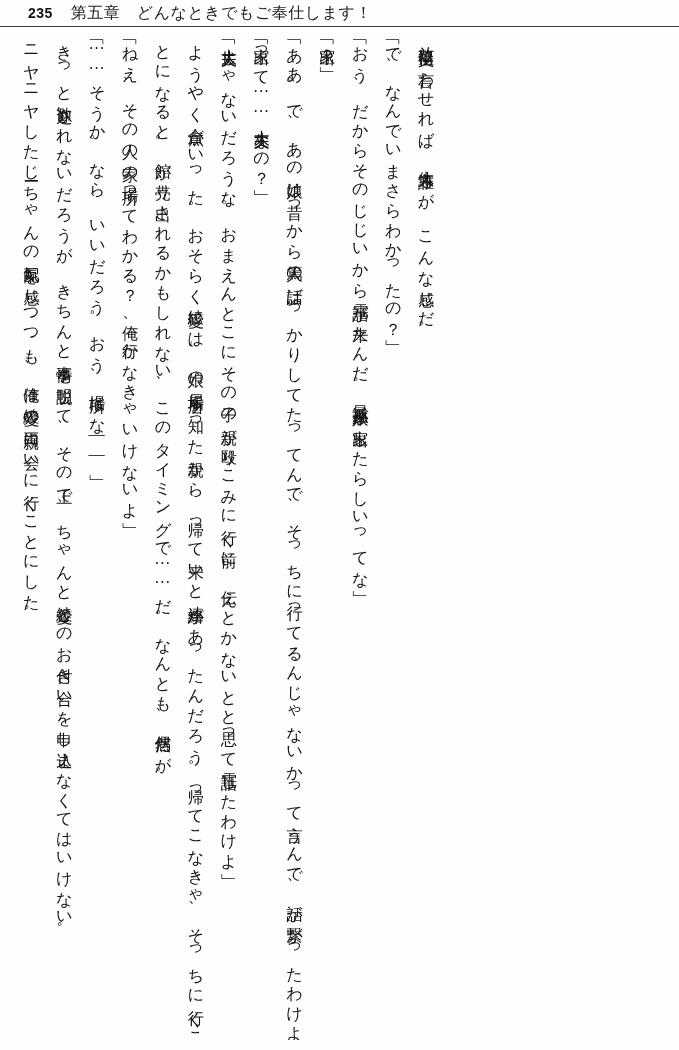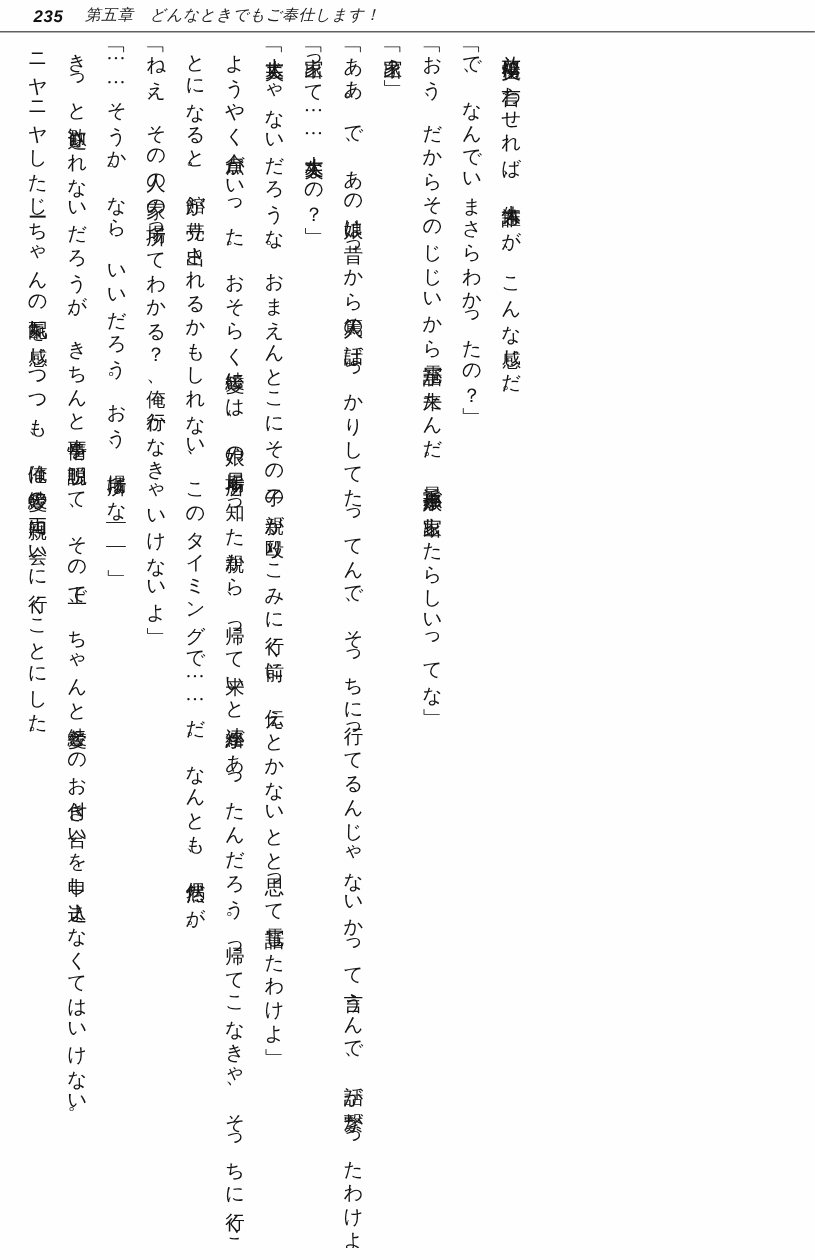--- a/index.html
+++ b/index.html
@@ -29,30 +29,29 @@
     top: 0;
     left: 0;
     right: 0;
     height: 26px;
     display: flex;
     align-items: center;
     padding: 0 28px;
     font-size: 13px;
     letter-spacing: 0.5px;
     color: #111;
-    font-style: italic;
   }
   .header .page-number {
     font-weight: bold;
     font-size: 14px;
     margin-right: 18px;
     font-family: "Liberation Sans", sans-serif;
   }
   .header .chapter-label {
-    font-size: 13px;
+    font-size: 16px;
     color: #222;
   }
   .header-rule {
     position: absolute;
     top: 26px;
     left: 0;
     right: 0;
     height: 1px;
     background: #3a3a3a;
   }

